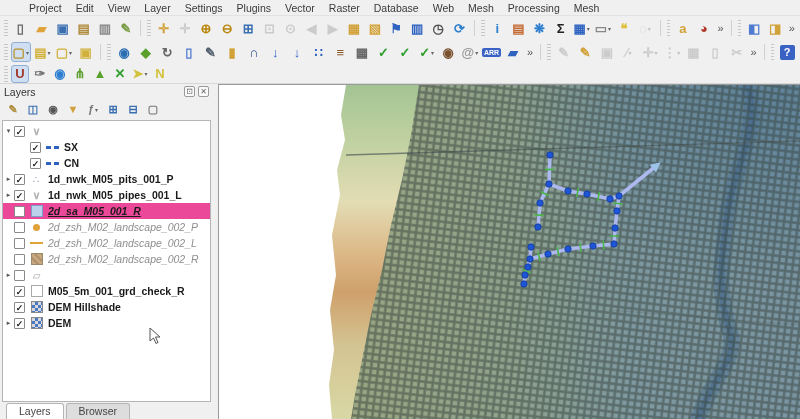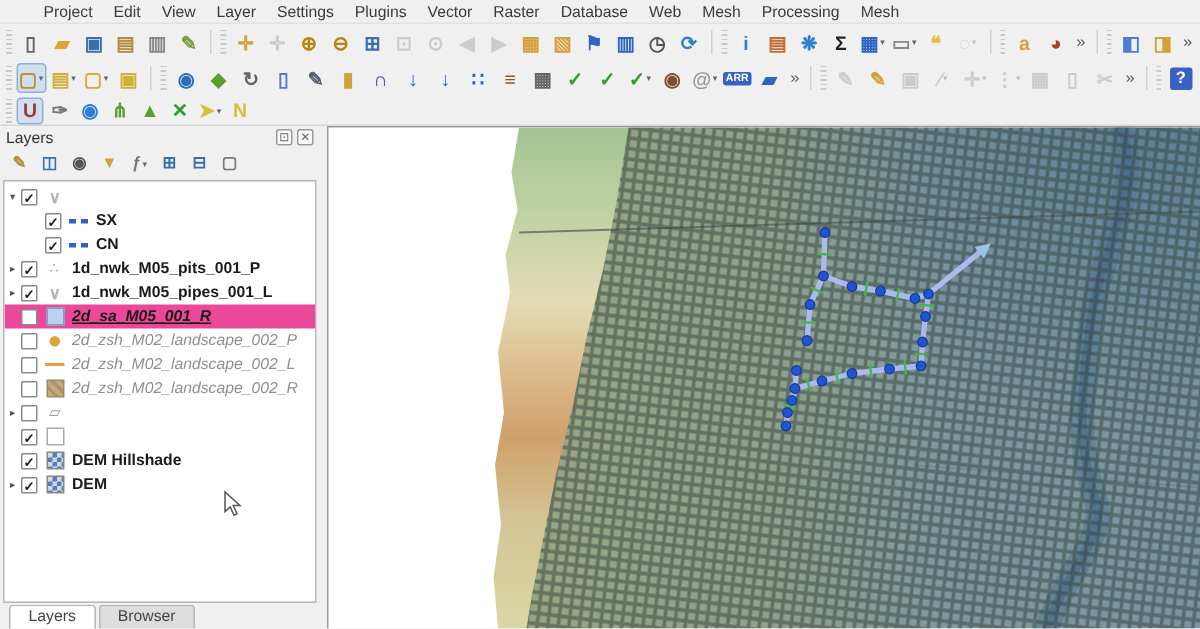--- a/index.html
+++ b/index.html
@@ -485,20 +485,21 @@
           <span class="sym">
             <span class="gpoly">▱</span>
           </span>
         </div>
         <div class="lrow ">
           <span class="expander"></span>
           <span class="cb">✓</span>
           <span class="sym">
             <span class="wsq"></span>
           </span>
+          <span class="lbl">M05_5m_001_grd_check_R</span>
         </div>
         <div class="lrow ">
           <span class="expander"></span>
           <span class="cb">✓</span>
           <span class="sym">
             <span class="chk"></span>
           </span>
           <span class="lbl">DEM Hillshade</span>
         </div>
         <div class="lrow ">

